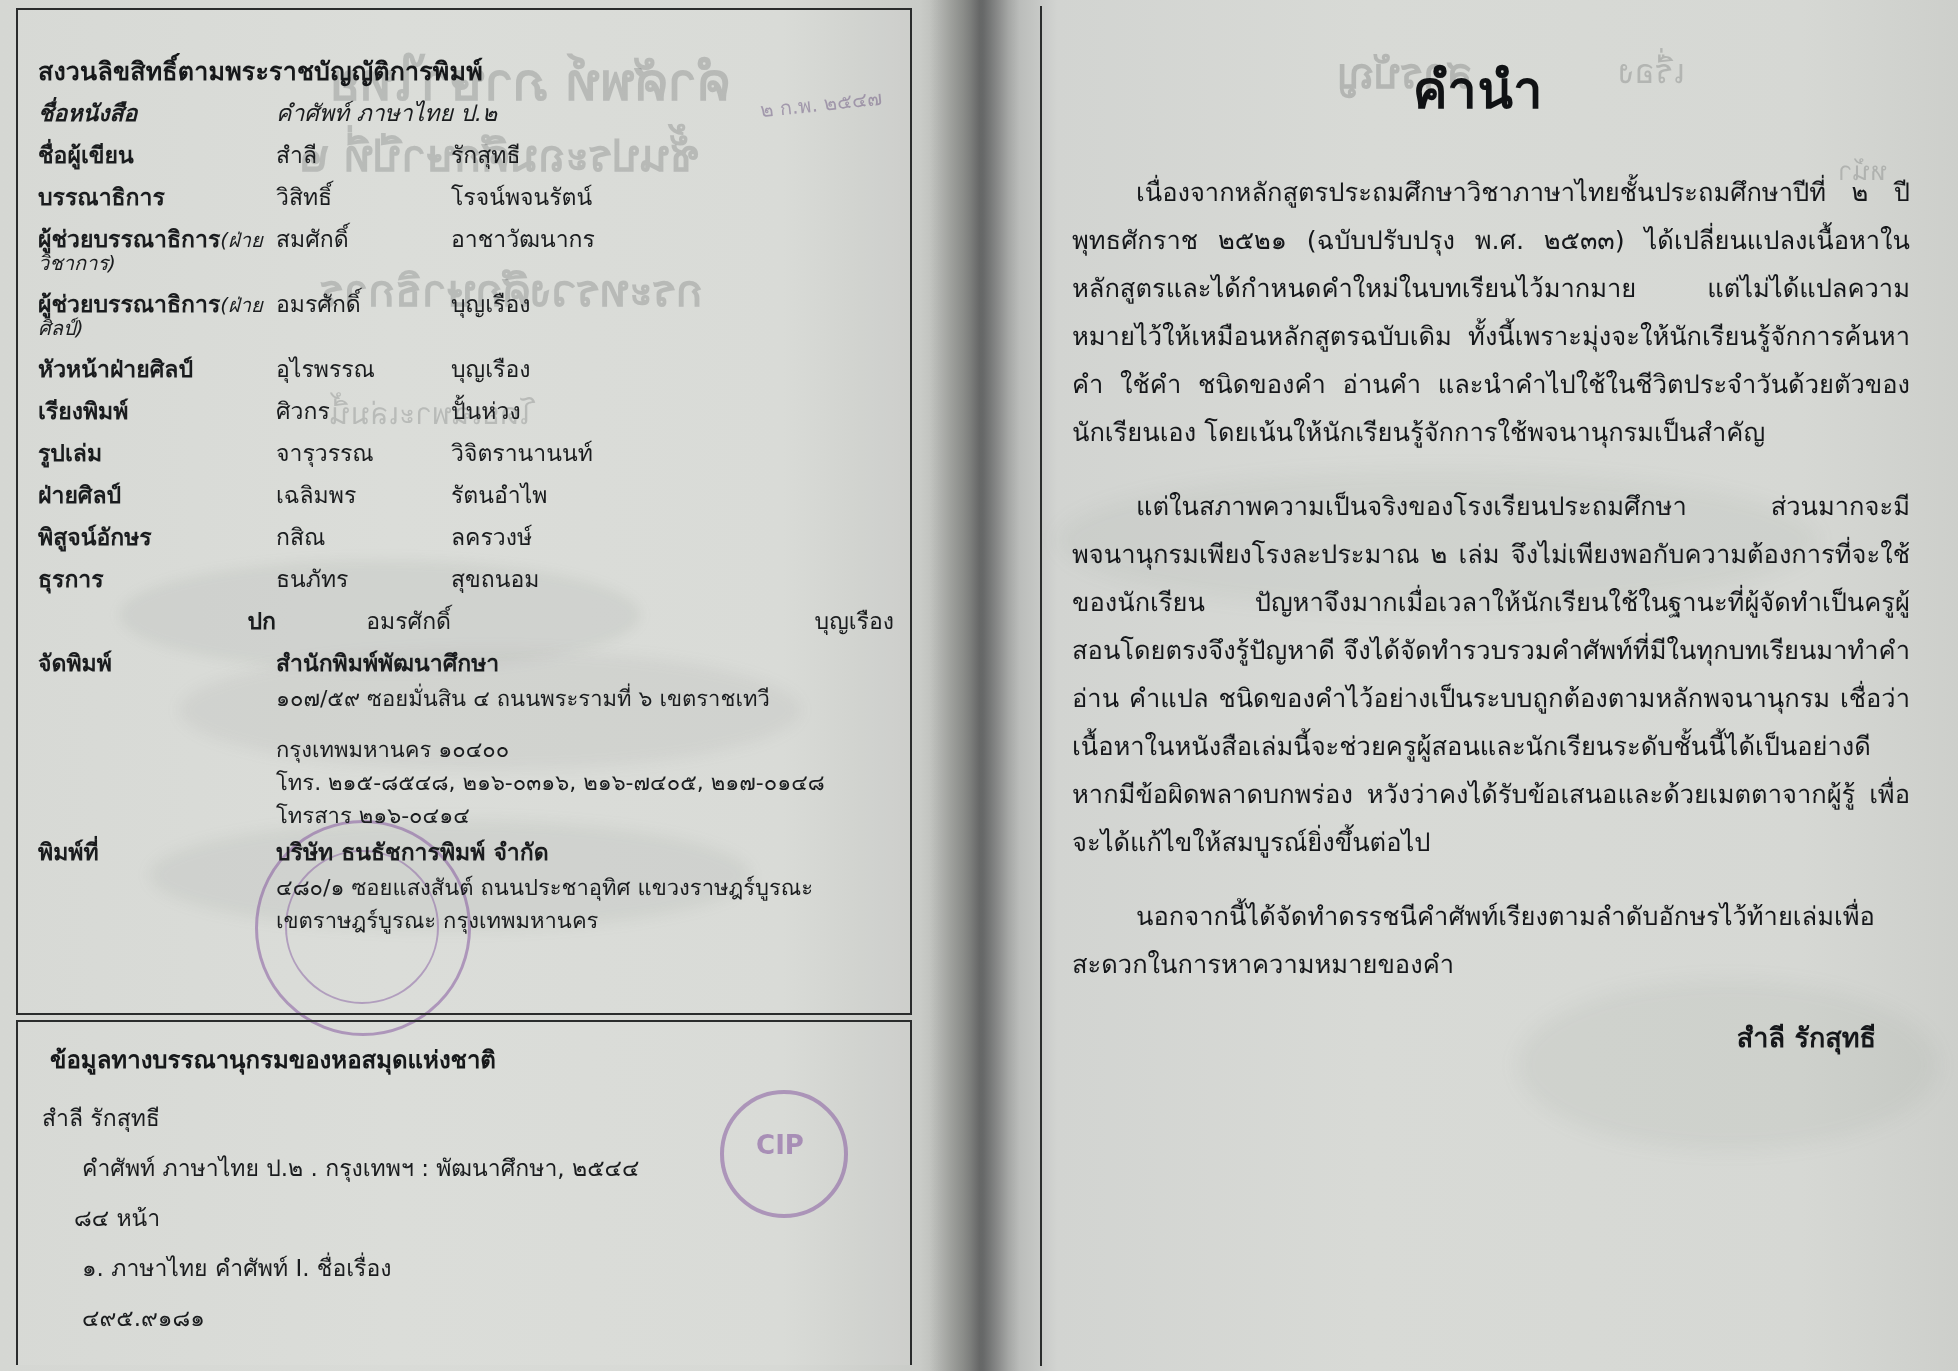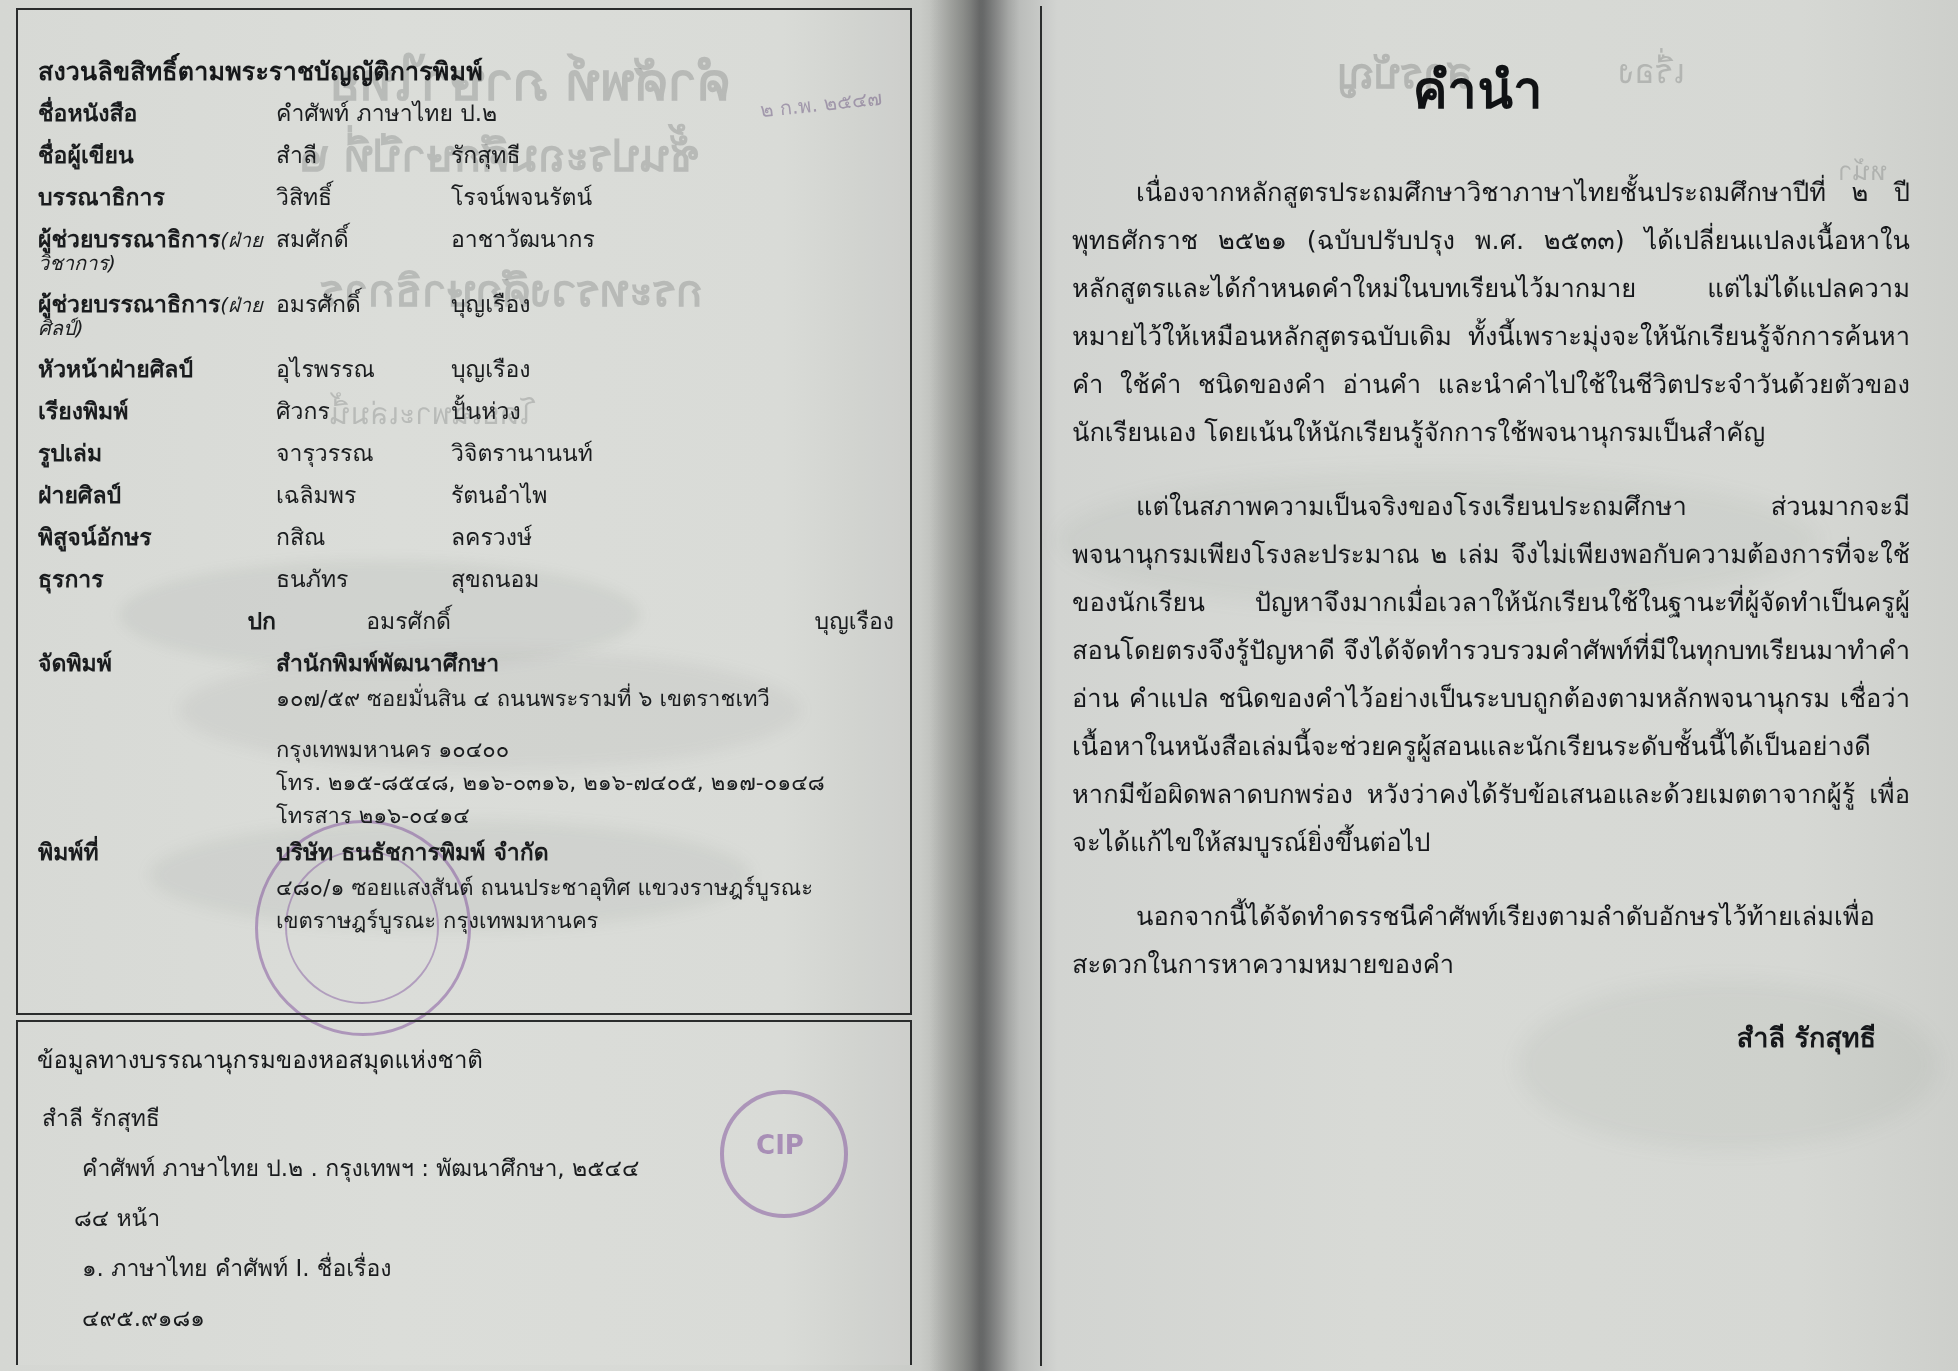--- a/index.html
+++ b/index.html
@@ -188,21 +188,21 @@
     <div class="stamp" style="left:255px; top:820px; width:210px; height:210px;"></div>
     <div class="stamp-inner" style="left:285px; top:850px; width:150px; height:150px;"></div>
     <div class="stamp" style="left:720px; top:1090px; width:120px; height:120px; border-width:4px;"></div>
     <div style="position:absolute; left:745px; top:1130px; width:70px; text-align:center; font-size:26px; font-weight:700; color:rgba(120,70,150,0.55);">CIP</div>
 
     <div class="box-outer" id="copyright-box">
       <div class="hdr" style="position:absolute; left:20px; top:20px;">สงวนลิขสิทธิ์ตามพระราชบัญญัติการพิมพ์</div>
 
       <div style="position:absolute; left:20px; top:92px; right:16px;">
 
-        <div class="row" style="margin-bottom:19px;">
+        <div class="row" style="margin-bottom:19px;font-style:italic;">
           <span class="lab"><span>ชื่อหนังสือ</span></span>
           <span class="c1" style="width:auto;flex:0 0 auto;">คำศัพท์ ภาษาไทย ป.๒</span>
           <span class="c2"></span>
         </div>
         <div class="row" style="margin-bottom:19px;">
           <span class="lab"><span>ชื่อผู้เขียน</span></span>
           <span class="c1">สำลี</span>
           <span class="c2">รักสุทธี</span>
         </div>
         <div class="row" style="margin-bottom:19px;">
@@ -268,21 +268,21 @@
         <div class="row" style="margin-bottom:12px;">
           <span class="lab"><span>พิมพ์ที่</span></span>
           <span class="c2 bold">บริษัท ธนธัชการพิมพ์ จำกัด</span>
         </div>
         <div class="sub" style="margin-bottom:10px;">๔๘๐/๑ ซอยแสงสันต์ ถนนประชาอุทิศ แขวงราษฎร์บูรณะ</div>
         <div class="sub">เขตราษฎร์บูรณะ กรุงเทพมหานคร</div>
       </div>
     </div>
 
     <div class="box-outer" id="cip-box">
-      <div style="position:absolute; left:19px; top:18px; font-size:24px; font-weight:400; color:#16181a;">ข้อมูลทางบรรณานุกรมของหอสมุดแห่งชาติ</div>
+      <div style="position:absolute; left:32px; top:18px; font-size:24px; font-weight:700; color:#16181a;">ข้อมูลทางบรรณานุกรมของหอสมุดแห่งชาติ</div>
       <div style="position:absolute; left:24px; top:78px; font-size:23px; color:#1a1c1e;">สำลี รักสุทธี</div>
       <div style="position:absolute; left:64px; top:128px; font-size:23px; color:#1a1c1e;">คำศัพท์ ภาษาไทย ป.๒ .  กรุงเทพฯ : พัฒนาศึกษา, ๒๕๔๔</div>
       <div style="position:absolute; left:56px; top:178px; font-size:23px; color:#1a1c1e;">๘๔ หน้า</div>
       <div style="position:absolute; left:64px; top:228px; font-size:23px; color:#1a1c1e;">๑. ภาษาไทย  คำศัพท์   I. ชื่อเรื่อง</div>
       <div style="position:absolute; left:64px; top:278px; font-size:23px; color:#1a1c1e;">๔๙๕.๙๑๘๑</div>
     </div>
   </div>
 
   <div class="gutter-shadow"></div>
 

